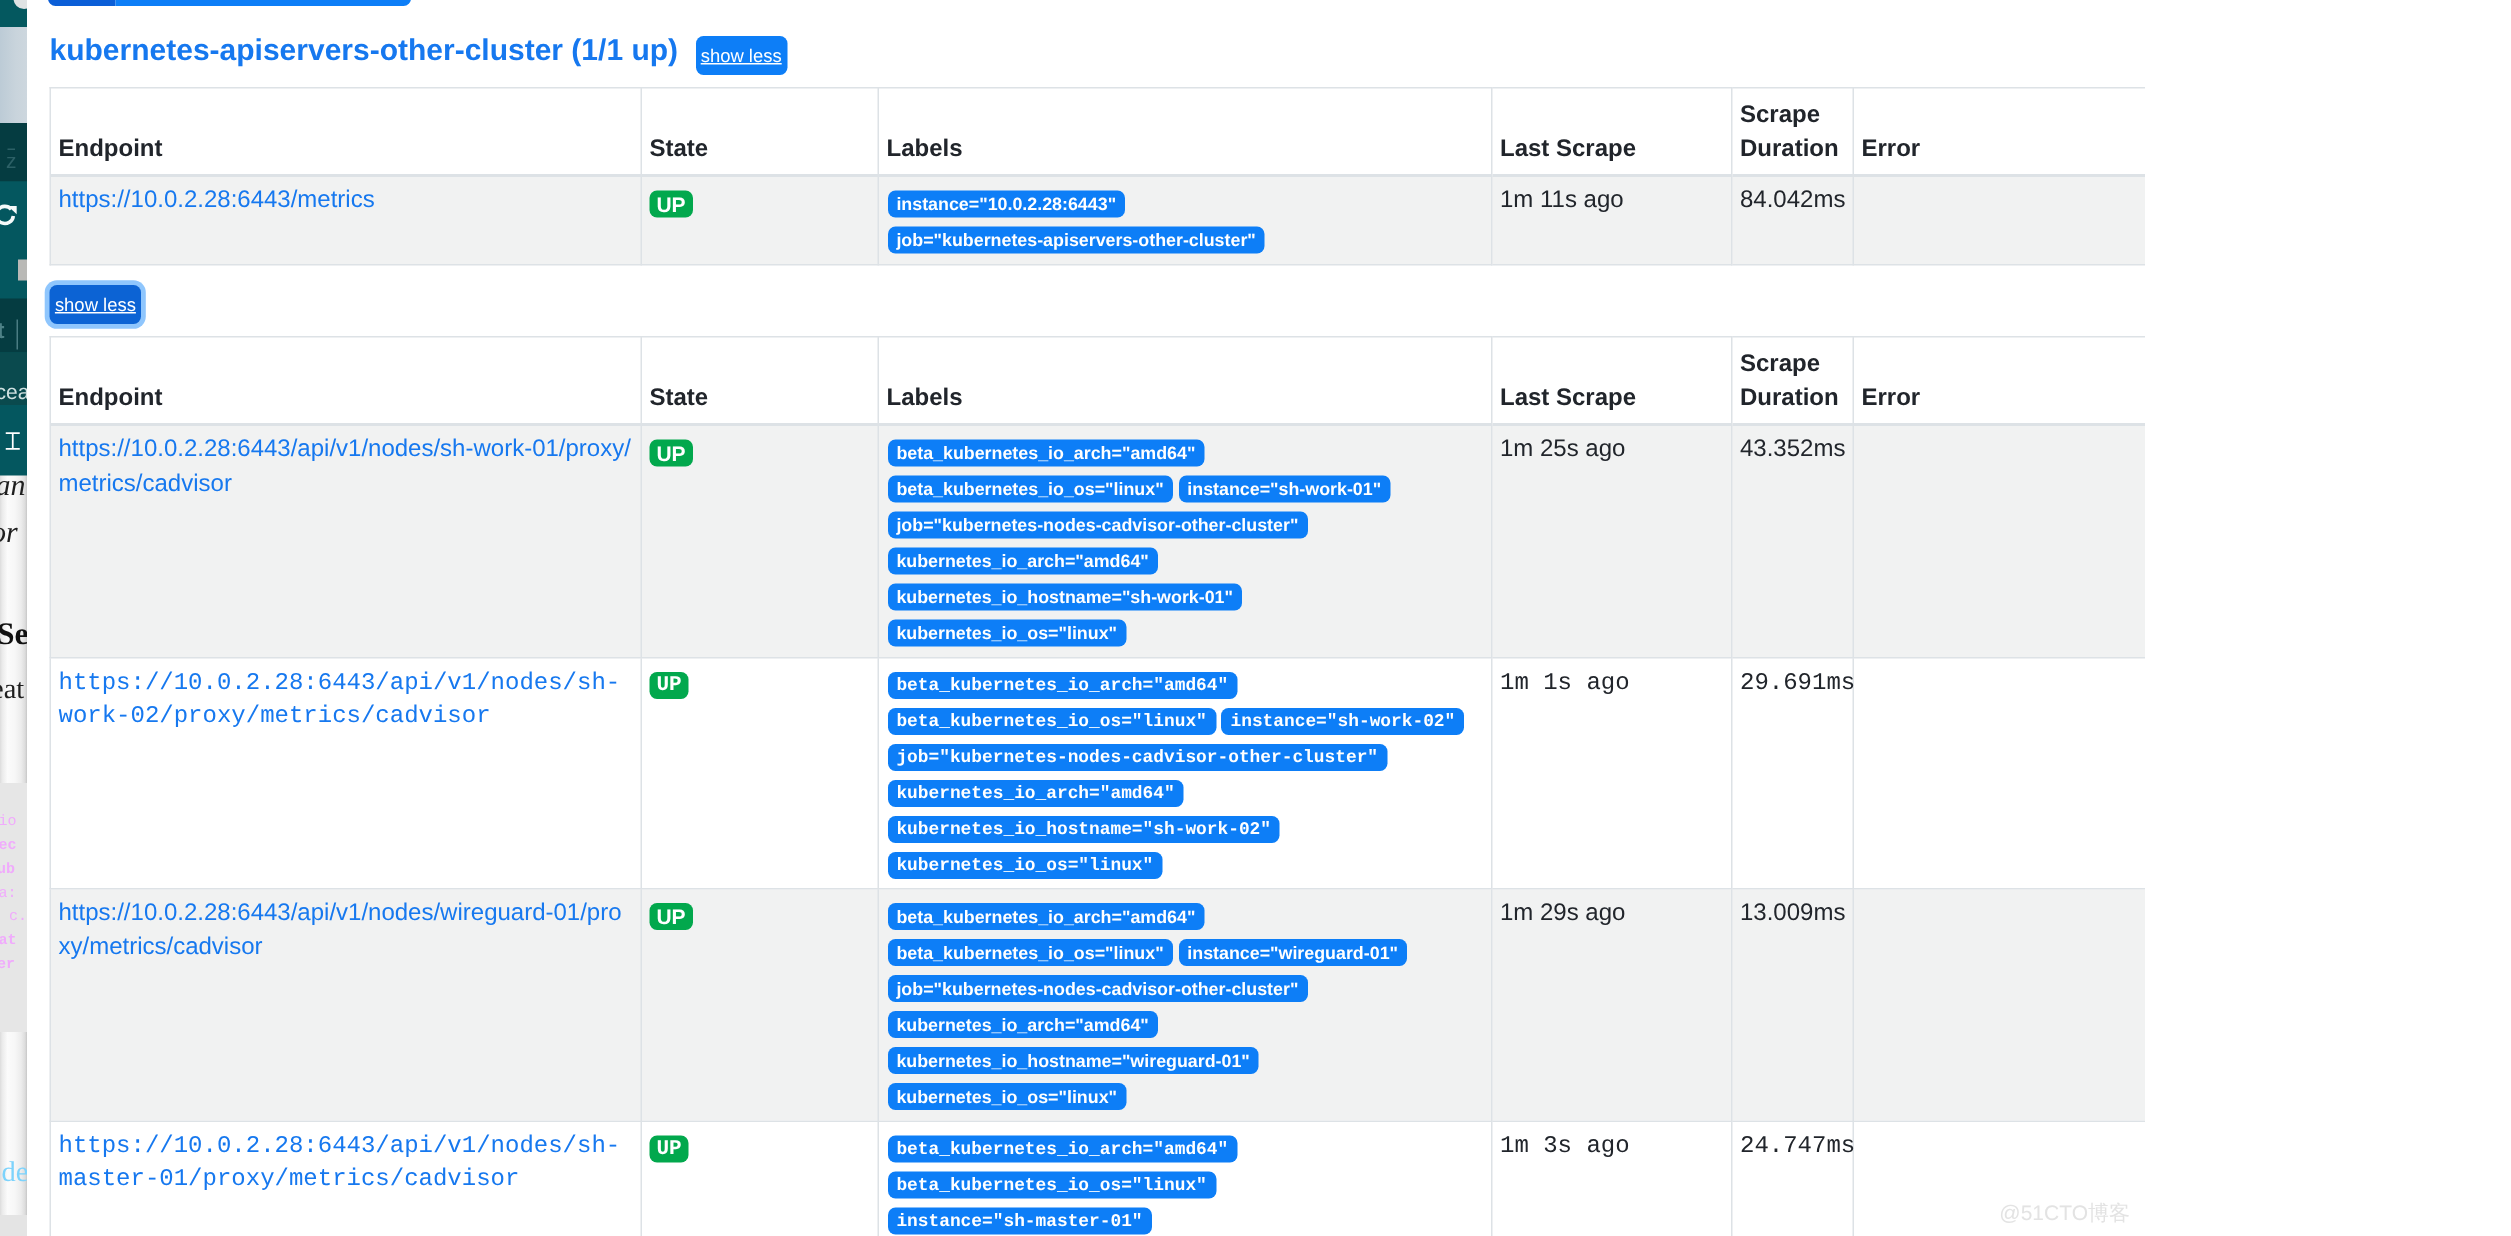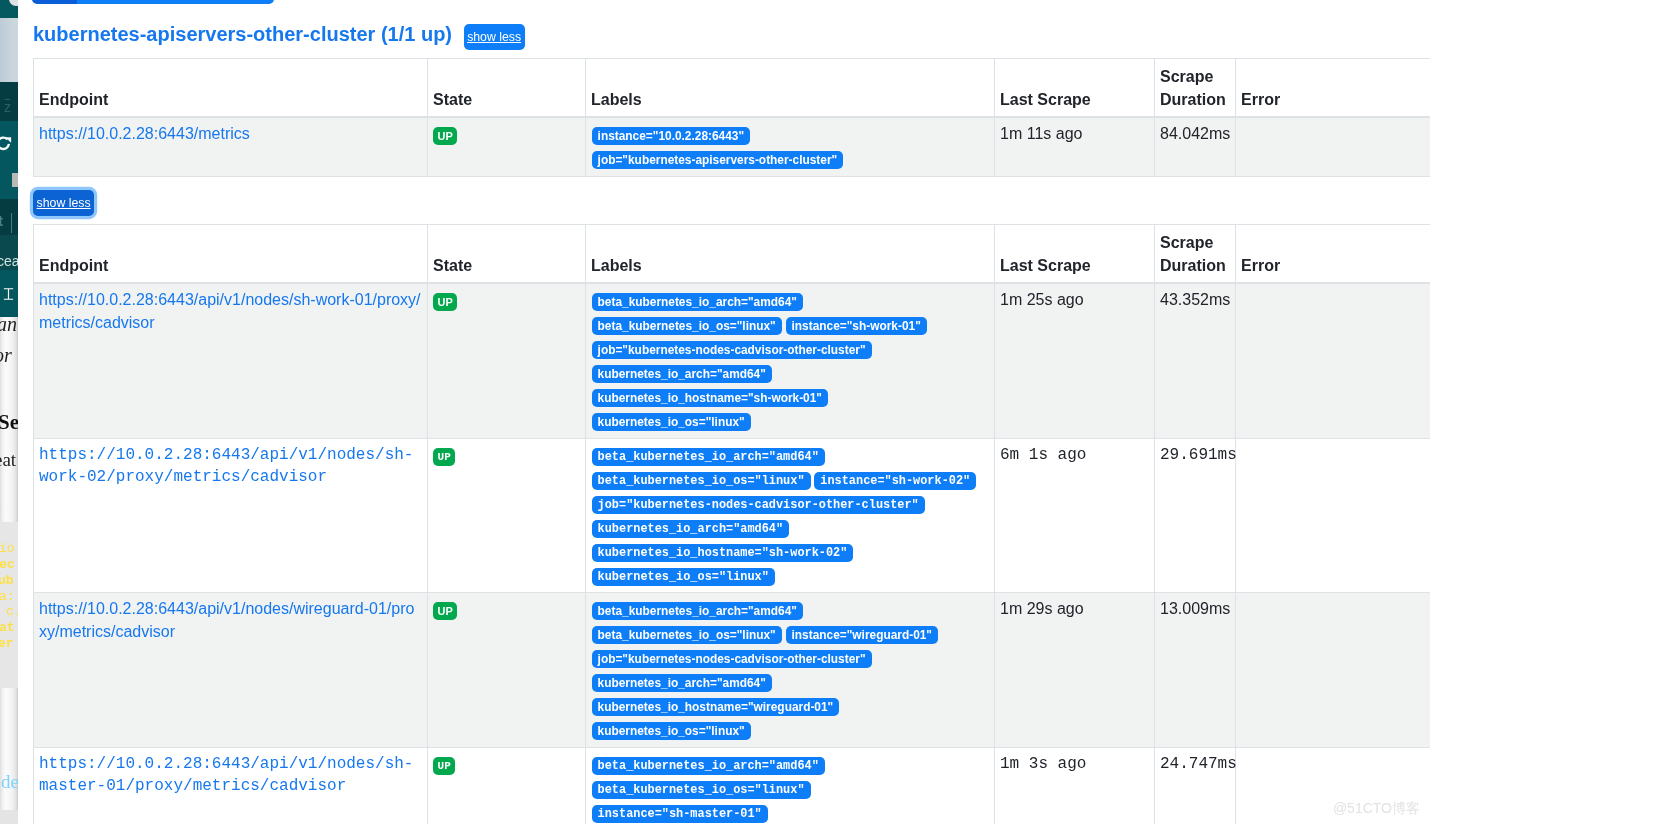--- a/index.html
+++ b/index.html
@@ -5,21 +5,21 @@
 *{box-sizing:border-box;}
 html,body{margin:0;padding:0;}
 body{width:1674px;height:824px;overflow:hidden;background:#ffffff;
   font-family:"Liberation Sans",sans-serif;}
 
 
 #bg-strip{position:absolute;left:0;top:0;width:18px;height:824px;overflow:hidden;background:#04585f;}
 .bgb{position:absolute;left:0;width:18px;}
 .bgtxt{font-family:"Liberation Sans",sans-serif;white-space:nowrap;}
 .bgserif{font-family:"Liberation Serif",serif;white-space:nowrap;width:auto;}
-.bgmono{font-family:"Liberation Mono",monospace;font-size:13px;line-height:15.7px;color:#fde047;white-space:nowrap;width:auto;}
+.bgmono{font-family:"Liberation Mono",monospace;font-size:10px;line-height:15.7px;color:#f0abfc;white-space:nowrap;width:auto;}
 
 
 #page{position:absolute;left:18px;top:0;width:1412px;height:824px;background:#fff;overflow:hidden;}
 
 .filter-btn{position:absolute;top:-22px;height:25.5px;border:none;}
 .fb-1{left:13.5px;width:45px;background:#0b5ed7;border-radius:5px 0 0 5px;}
 .fb-2{left:58.5px;width:197.5px;background:#0d7ef7;border-radius:0 5px 5px 0;}
 
 .pool{position:absolute;left:15px;}
 .pool-title{font-size:20px;font-weight:bold;color:#1678ef;line-height:25px;
@@ -31,21 +31,21 @@
 .toggle-btn.focused{box-shadow:0 0 0 3.2px #8fc6fd;background:#0c63d4;}
 
 table.tg{border-collapse:collapse;table-layout:fixed;font-size:16px;color:#21252b;width:1642px;}
 table.tg th{border:1px solid #dde2e6;border-width:1px 1px 2px 1px;font-weight:bold;
   vertical-align:bottom;padding:7px 6px 5px 5px;text-align:left;background:#fff;line-height:22.5px;}
 table.tg td{border:1px solid #dde2e6;vertical-align:top;padding:5px 6px 0 5px;line-height:22.5px;}
 tr.odd td{background:#f1f2f2;}
 tr.even td{background:#fff;font-family:Liberation Mono, monospace;}
 table.tg td.ep{padding-right:5.4px;}
 .ep a{color:#1678ef;text-decoration:none;word-break:break-all;cursor:pointer;}
-.badge-up{display:inline-block;background:#02a84d;color:#fff;font-size:11px;font-weight:bold;
+.badge-up{display:inline-block;background:#02a84d;color:#fff;font-size:14px;font-weight:bold;
   line-height:12px;padding:3px 4.6px;border-radius:5px;vertical-align:top;margin-top:4px;}
 .lbl{background:#0d7ef7;color:#fff;font-size:11.9px;font-weight:bold;
   line-height:12px;padding:3px 6px;border-radius:5px;white-space:nowrap;height:18px;}
 table.tg td.lblwrap{padding:9px 6px 6.6px 5.6px;}
 .lblwrap .lblflex{display:flex;flex-wrap:wrap;align-content:flex-start;gap:6px 3.8px;}
 .nowrap{white-space:nowrap;}
 
 #watermark{position:absolute;right:10px;bottom:8px;font-size:14px;color:#e3e3e3;
   letter-spacing:0;line-height:16px;}
 </style>
@@ -183,21 +183,21 @@
               <div class="lblflex">
           <span class="lbl">beta_kubernetes_io_arch="amd64"</span>
           <span class="lbl">beta_kubernetes_io_os="linux"</span>
           <span class="lbl">instance="sh-work-02"</span>
           <span class="lbl">job="kubernetes-nodes-cadvisor-other-cluster"</span>
           <span class="lbl">kubernetes_io_arch="amd64"</span>
           <span class="lbl">kubernetes_io_hostname="sh-work-02"</span>
           <span class="lbl">kubernetes_io_os="linux"</span>
         </div>
             </td>
-        <td class="nowrap">6m 1s ago</td>
+        <td class="nowrap">1m 1s ago</td>
         <td class="nowrap">29.691ms</td>
         <td></td>
       </tr>
       <tr class="odd">
         <td class="ep"><a>https://10.0.2.28:6443/api/v1/nodes/wireguard-01/proxy/metrics/cadvisor</a></td>
         <td><span class="badge-up">UP</span></td>
         <td class="lblwrap">
               <div class="lblflex">
           <span class="lbl">beta_kubernetes_io_arch="amd64"</span>
           <span class="lbl">beta_kubernetes_io_os="linux"</span>

